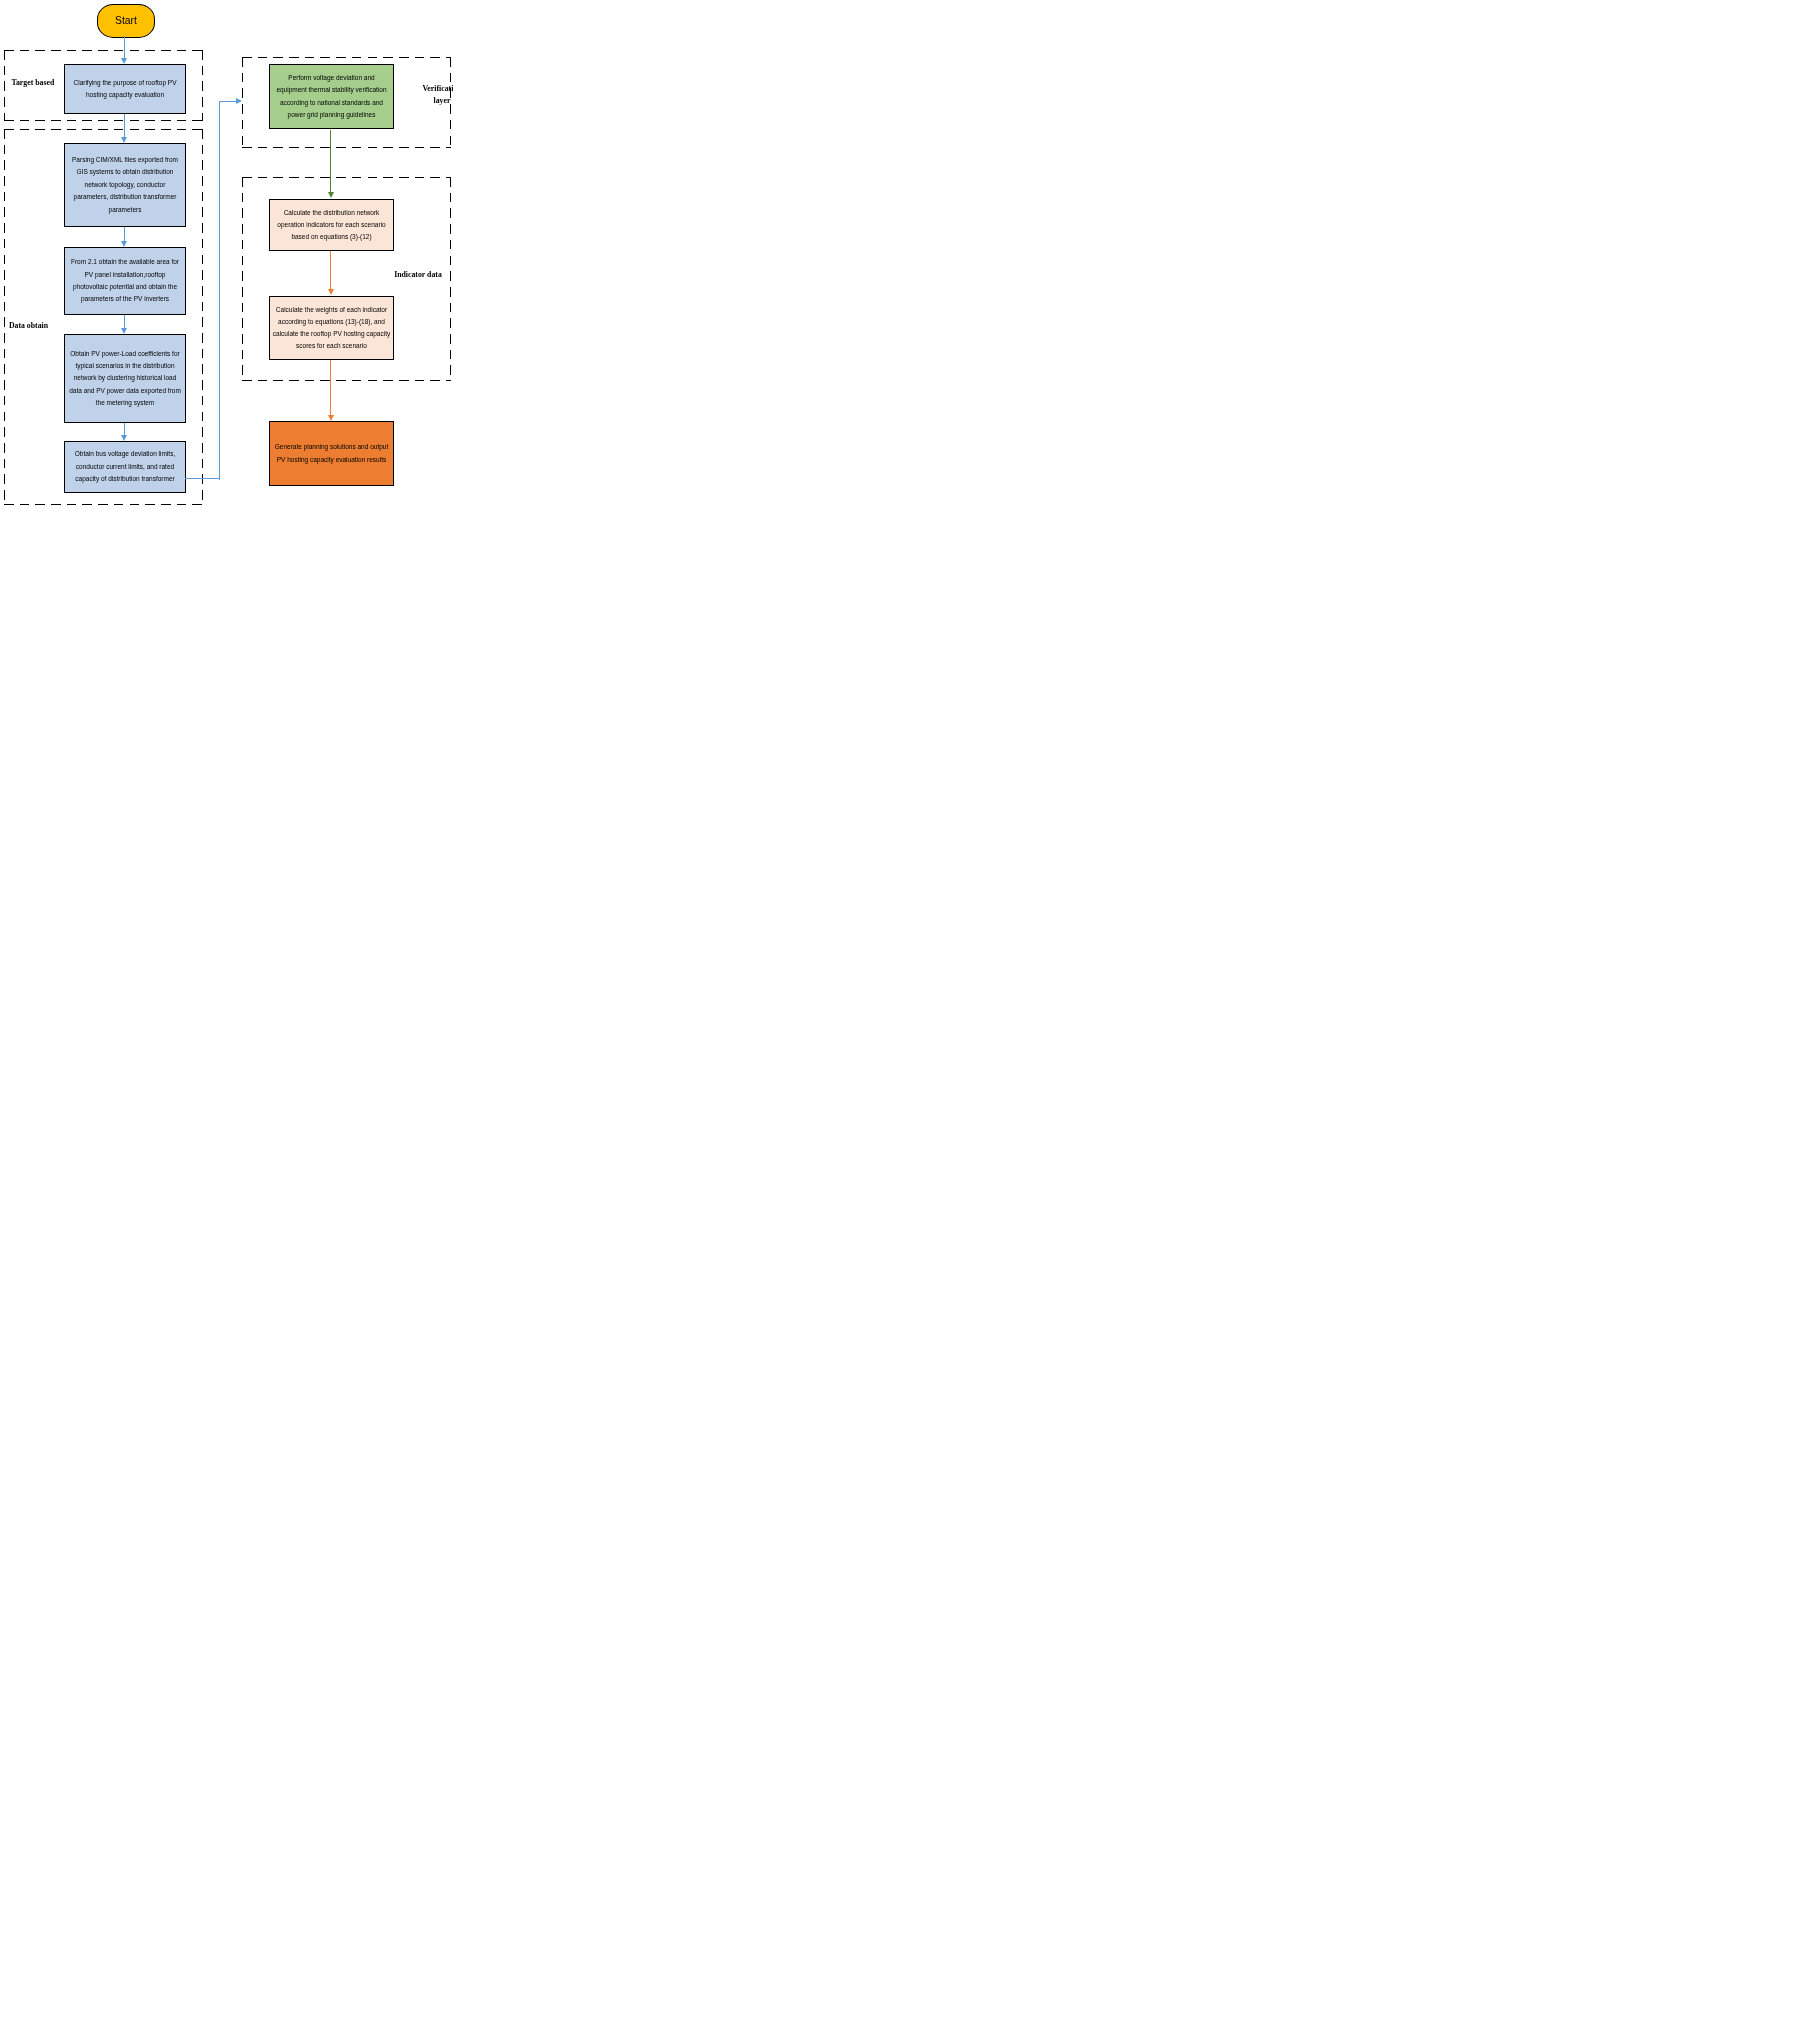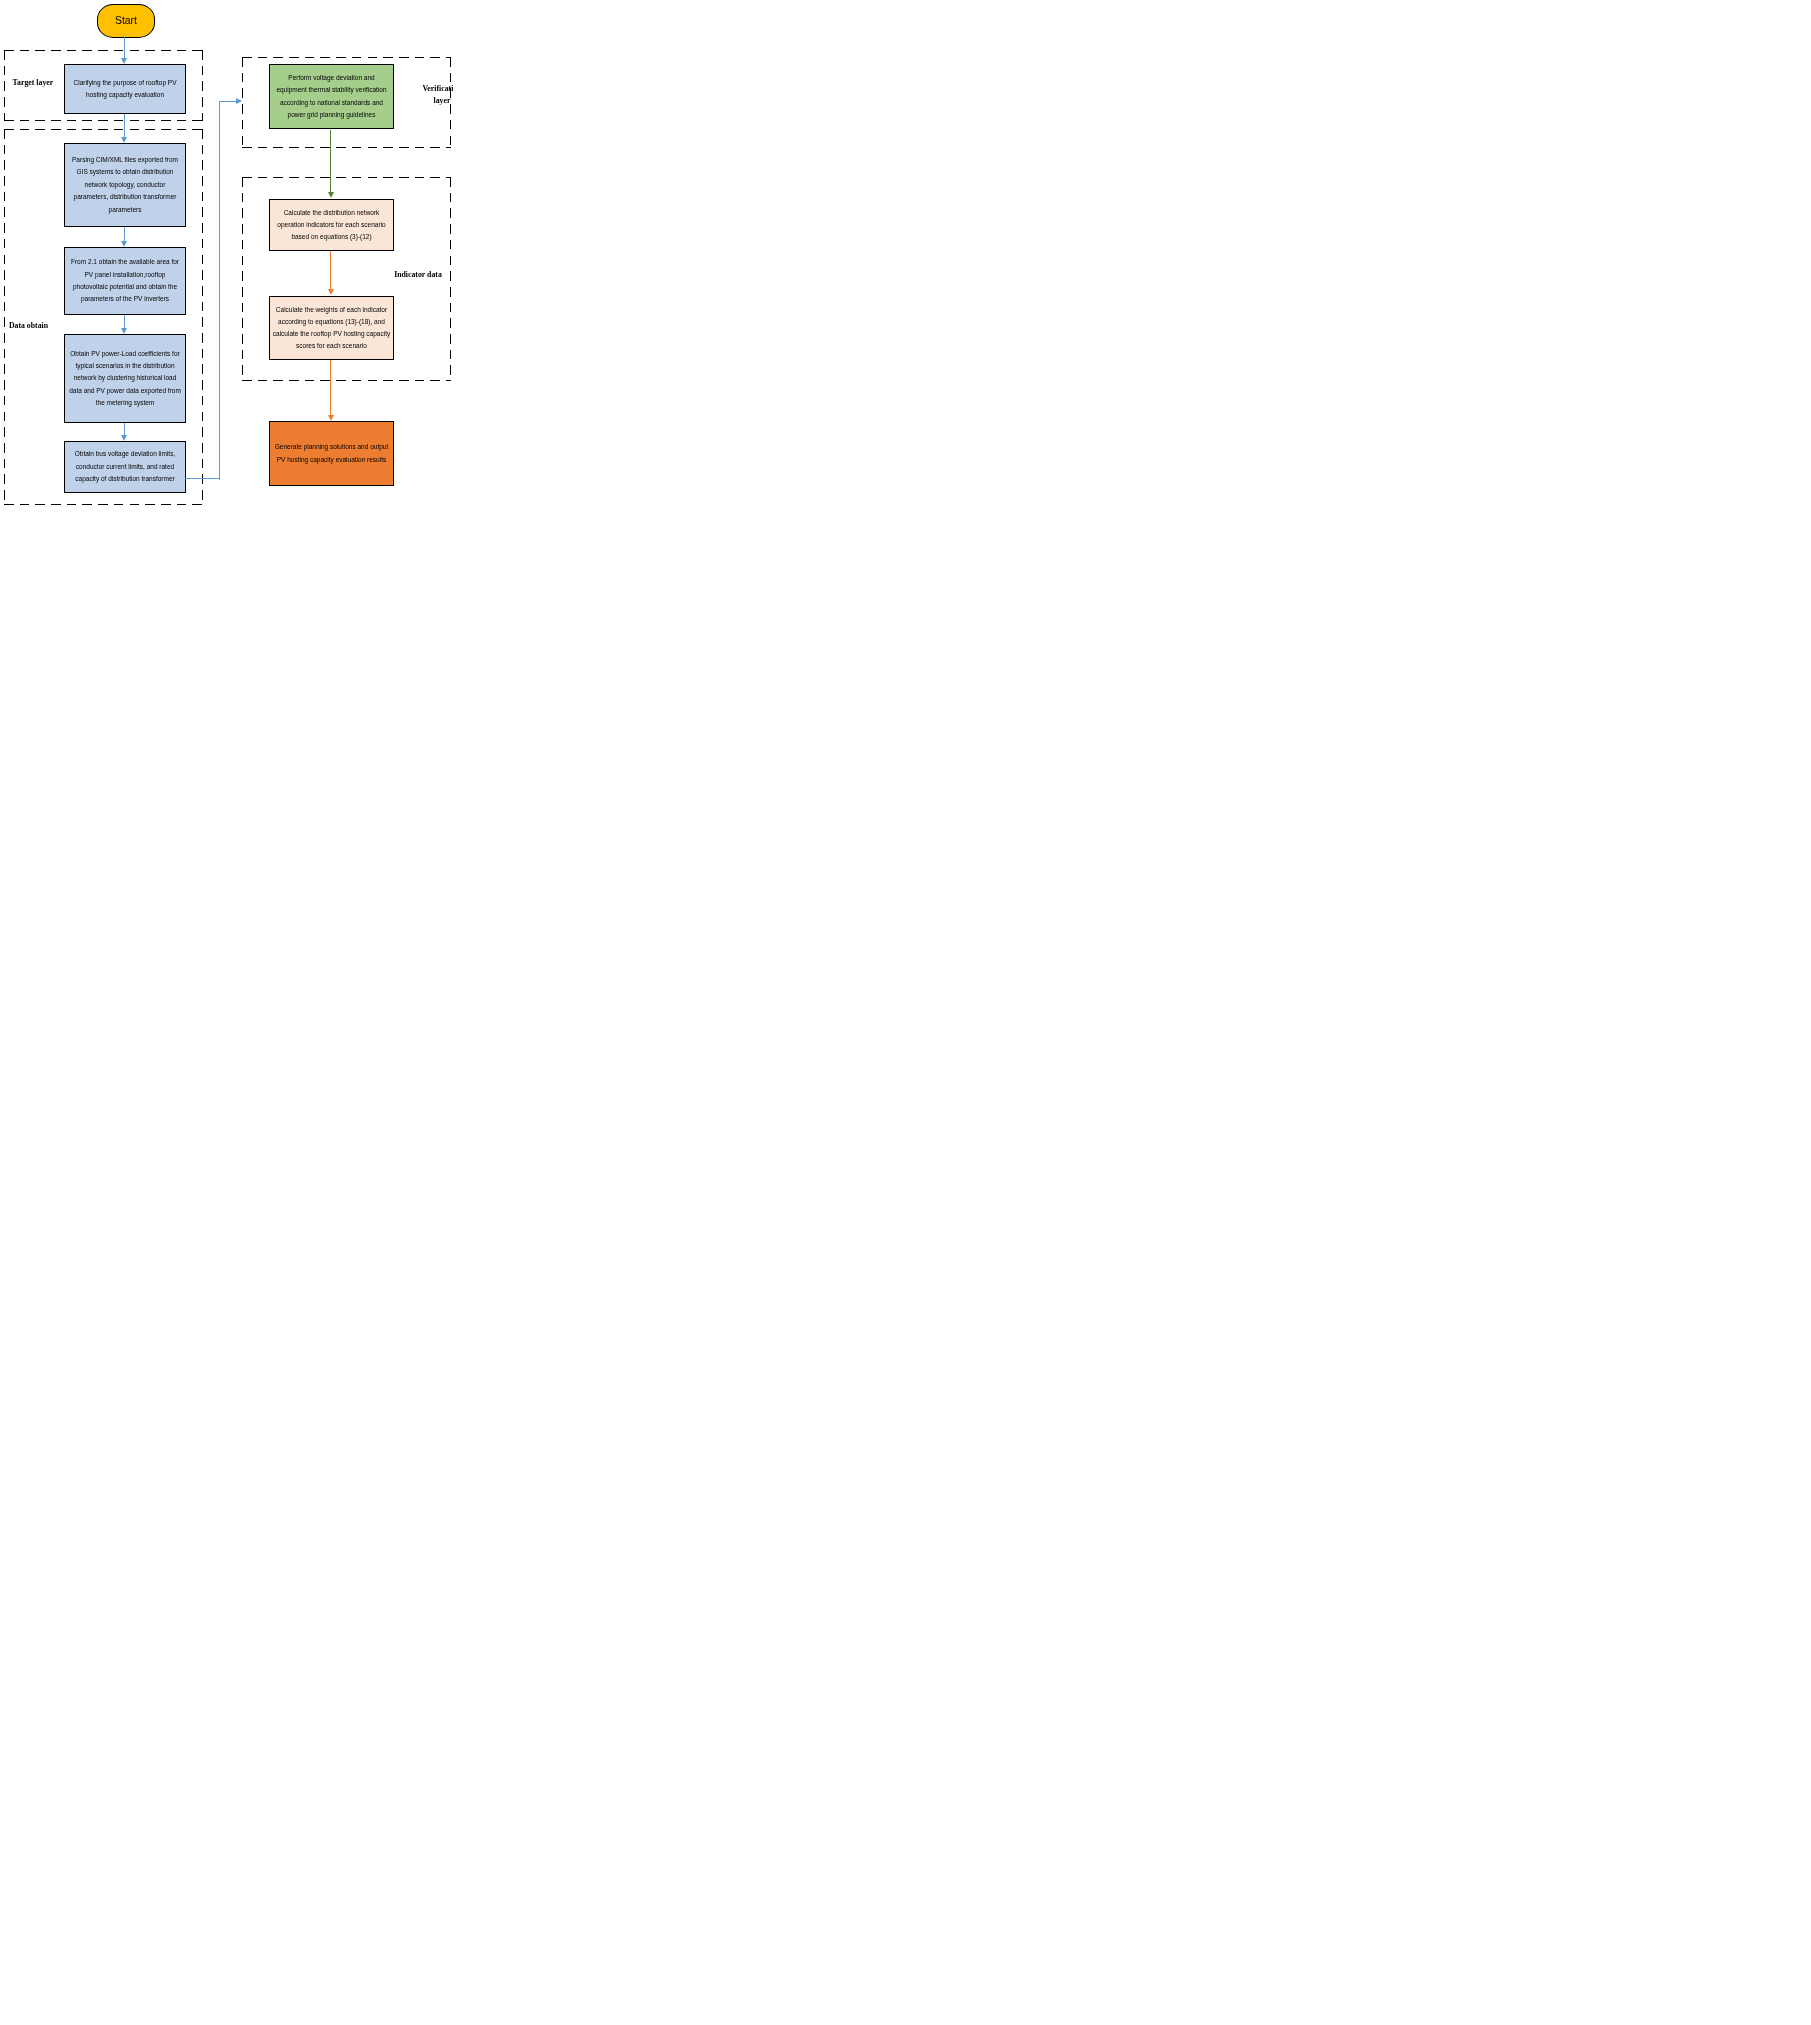--- a/index.html
+++ b/index.html
@@ -81,21 +81,21 @@
 </head>
 <body>
 
 <div class="canvas">
 
   <div class="start" style="left:97px;top:3.9px;width:56px;height:32px;">
     <span>Start</span>
   </div>
 
   <div class="group" style="left:3.9px;top:50px;width:199px;height:71px;"></div>
-  <div class="layer-label" style="left:4.4px;top:77px;width:57px;">Target layer</div>
+  <div class="layer-label" style="left:4.4px;top:77px;width:57px;">Target based</div>
 
   <div class="group" style="left:3.9px;top:129px;width:199px;height:376px;"></div>
   <div class="layer-label" style="left:3.5px;top:320px;width:50px;">Data obtain</div>
 
   <div class="group" style="left:242px;top:57px;width:209px;height:91px;"></div>
   <div class="layer-label" style="left:398px;top:83px;width:56px;margin-left:16px;">Verification layer</div>
 
   <div class="group" style="left:242px;top:177px;width:209px;height:204px;"></div>
   <div class="layer-label" style="left:385px;top:269px;width:66px;white-space:nowrap;">Indicator data</div>
 

